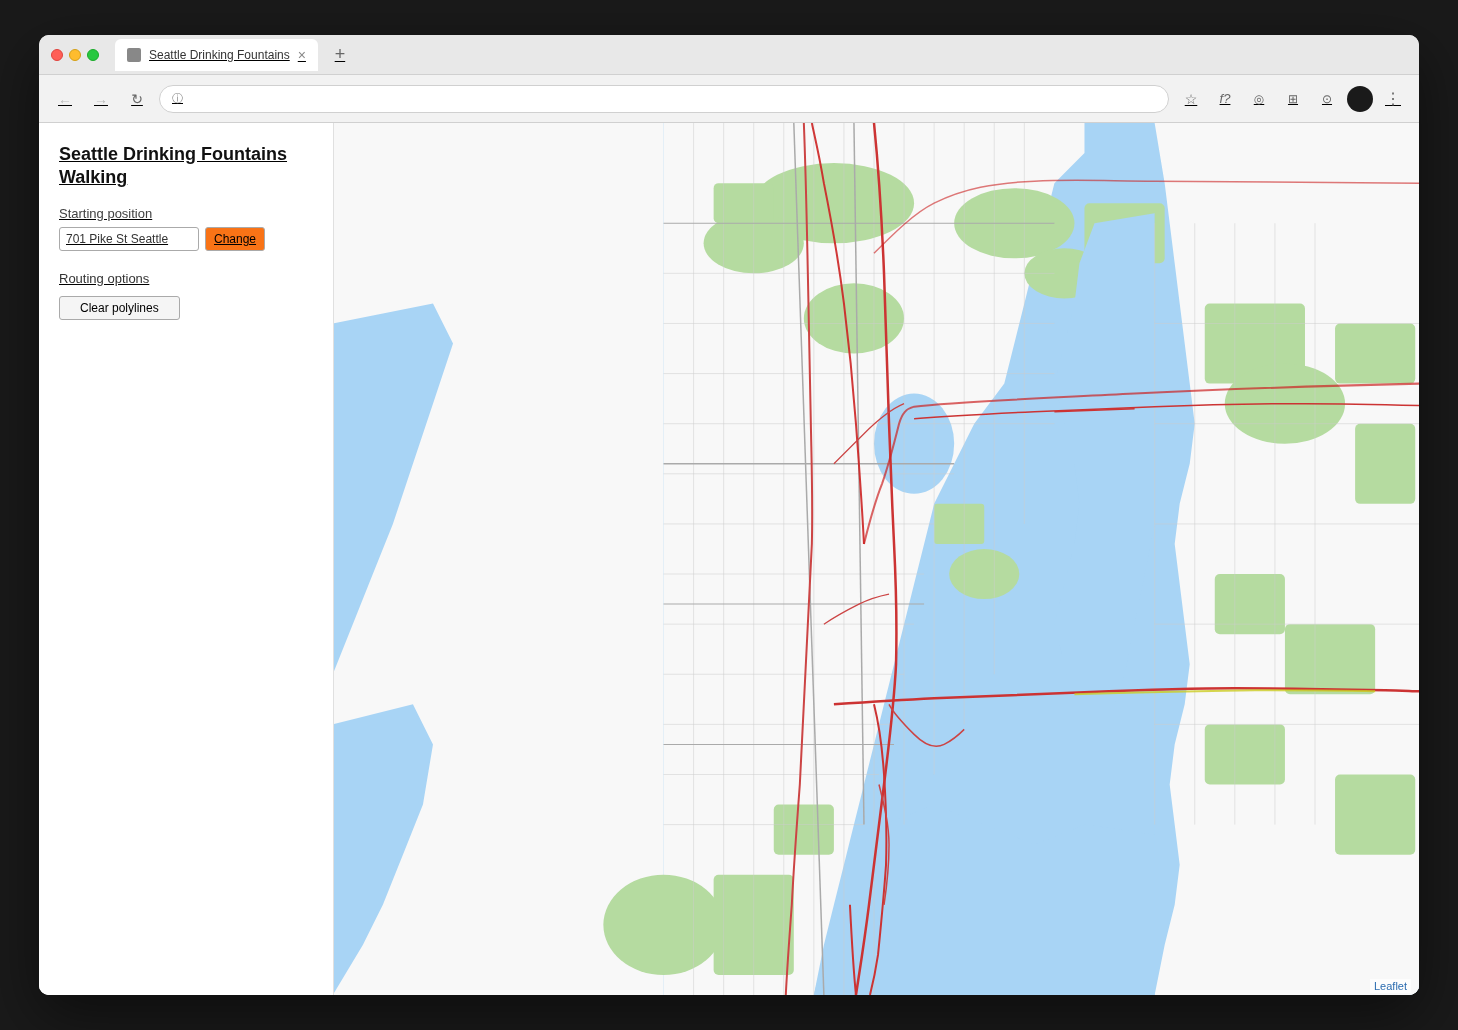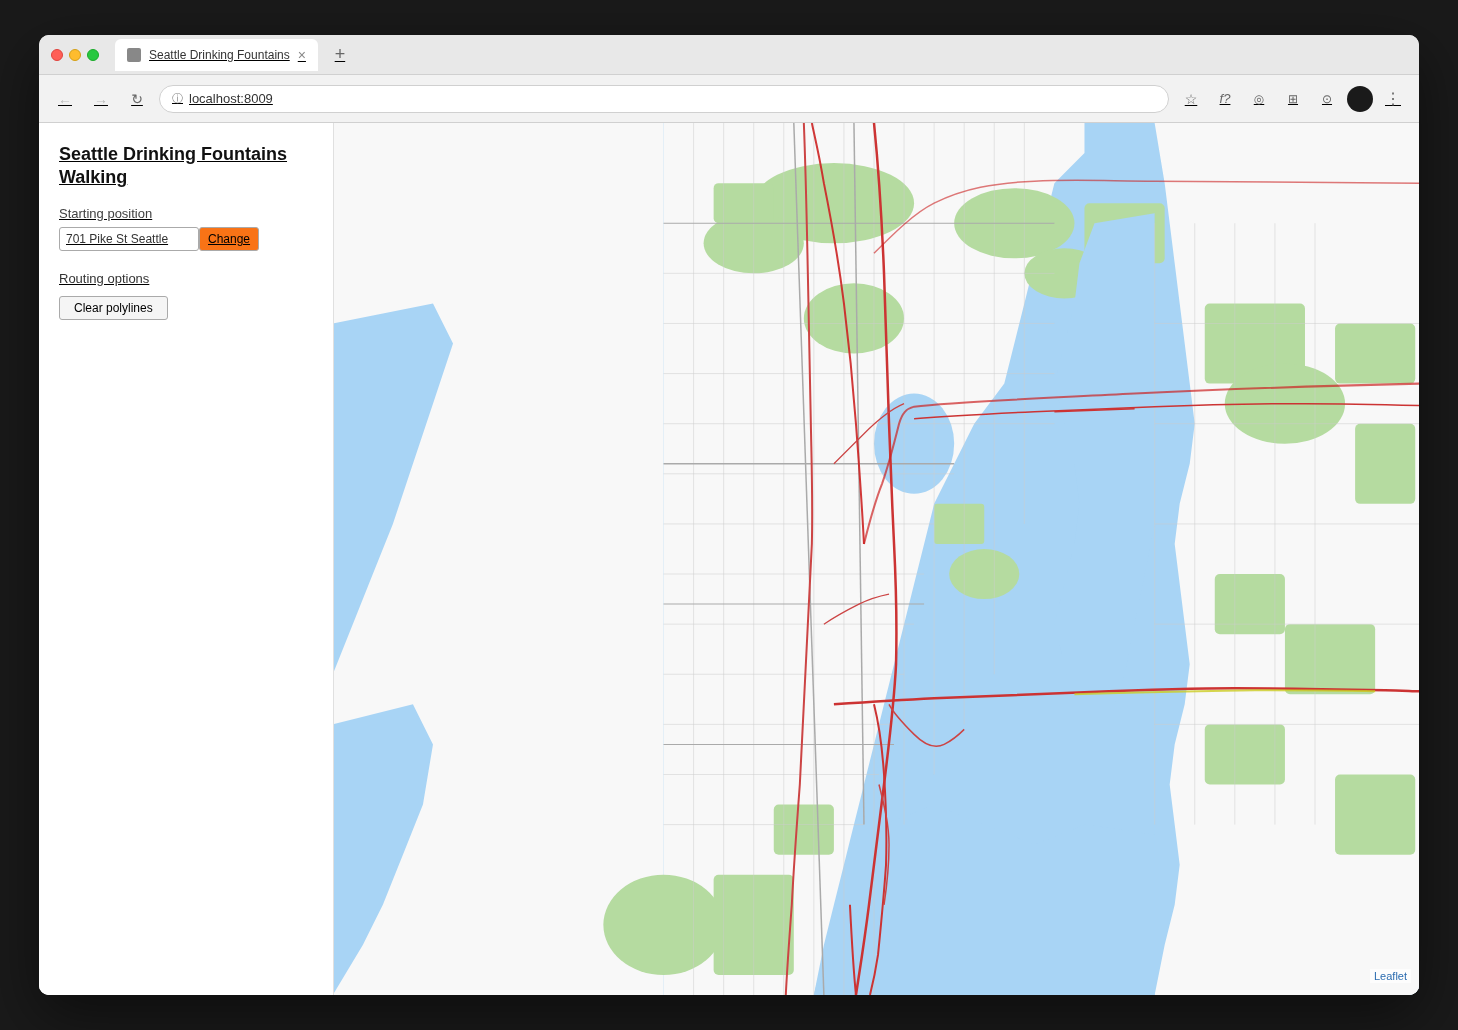--- a/index.html
+++ b/index.html
@@ -189,21 +189,21 @@
 
     .sidebar-label {
       font-size: 13px;
       color: #404040;
       margin-bottom: 6px;
     }
 
     .position-row {
       display: flex;
       align-items: center;
-      gap: 0;
+      gap: 6px;
       margin-bottom: 16px;
     }
 
     .position-input {
       border: 1px solid #aaa;
       border-radius: 3px;
       padding: 3px 6px;
       font-size: 12px;
       color: #333;
       width: 140px;
@@ -243,40 +243,40 @@
     }
 
     .radio-item input[type="radio"] {
       accent-color: #1a73e8;
     }
 
     .clear-btn {
       border: 1px solid #aaa;
       background: #f5f5f5;
       border-radius: 3px;
-      padding: 4px 14px;
+      padding: 4px 20px;
       font-size: 12px;
       cursor: pointer;
     }
 
     
     .map-area {
       flex: 1;
       position: relative;
       overflow: hidden;
     }
 
     .map-svg {
       width: 100%;
       height: 100%;
     }
 
     .leaflet-attr {
       position: absolute;
-      bottom: 12px;
+      bottom: 2px;
       right: 8px;
       font-size: 11px;
       color: #2b6cb0;
       background: rgba(255,255,255,0.7);
       padding: 1px 4px;
       cursor: pointer;
     }
   </style>
 </head>
 <body>
@@ -296,21 +296,20 @@
     </div>
     <div class="tab-new">+</div>
   </div>
 
   <div class="address-bar">
     <div class="nav-btn disabled">←</div>
     <div class="nav-btn disabled">→</div>
     <div class="nav-btn">↻</div>
     <div class="address-input-wrap">
       <span class="address-lock">ⓘ</span>
-      <span class="address-text">localhost:8009</span>
     </div>
     <div class="browser-actions">
       <div class="browser-action-btn">☆</div>
       <div class="browser-action-btn" style="font-size:13px;font-style:italic;">f?</div>
       <div class="browser-action-btn" style="font-size:12px;">◎</div>
       <div class="browser-action-btn" style="font-size:12px;">⊞</div>
       <div class="browser-action-btn" style="font-size:12px;">⊙</div>
       <div class="profile-circle"></div>
       <div class="browser-action-btn" style="font-size:16px;">⋮</div>
     </div>

